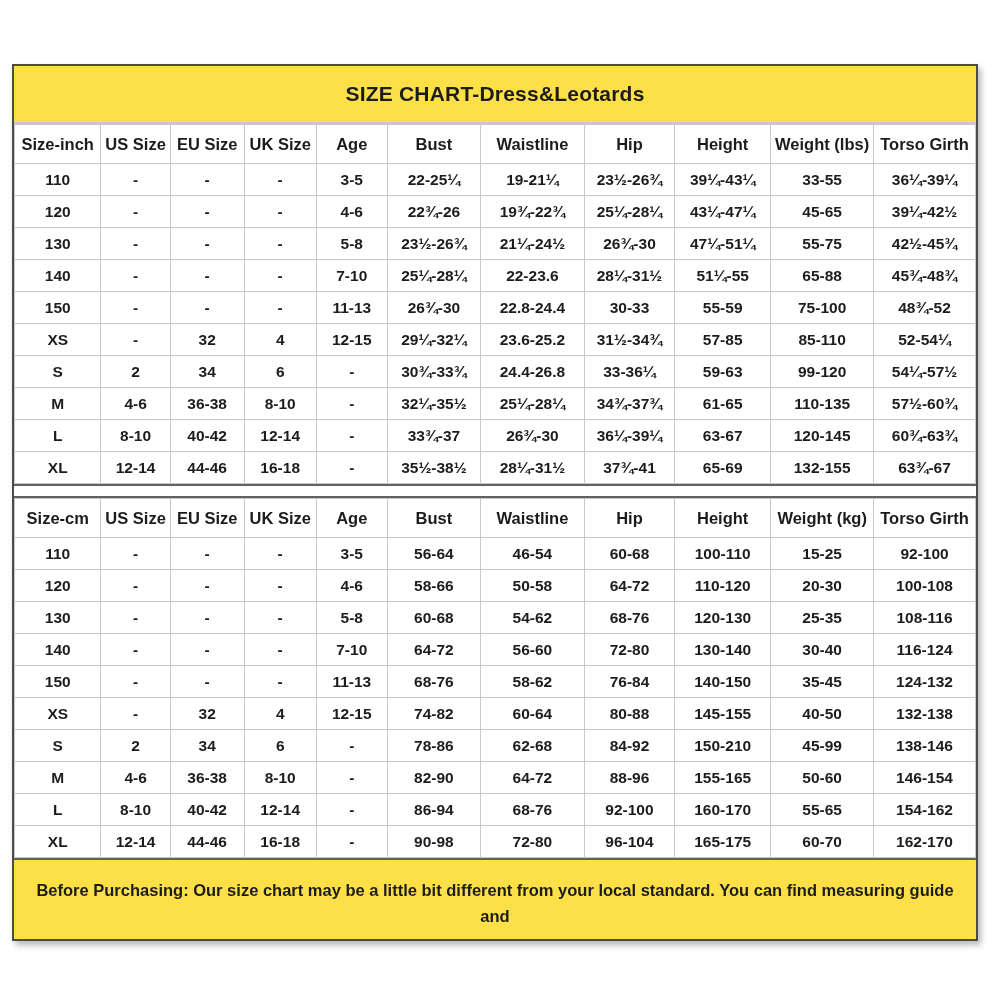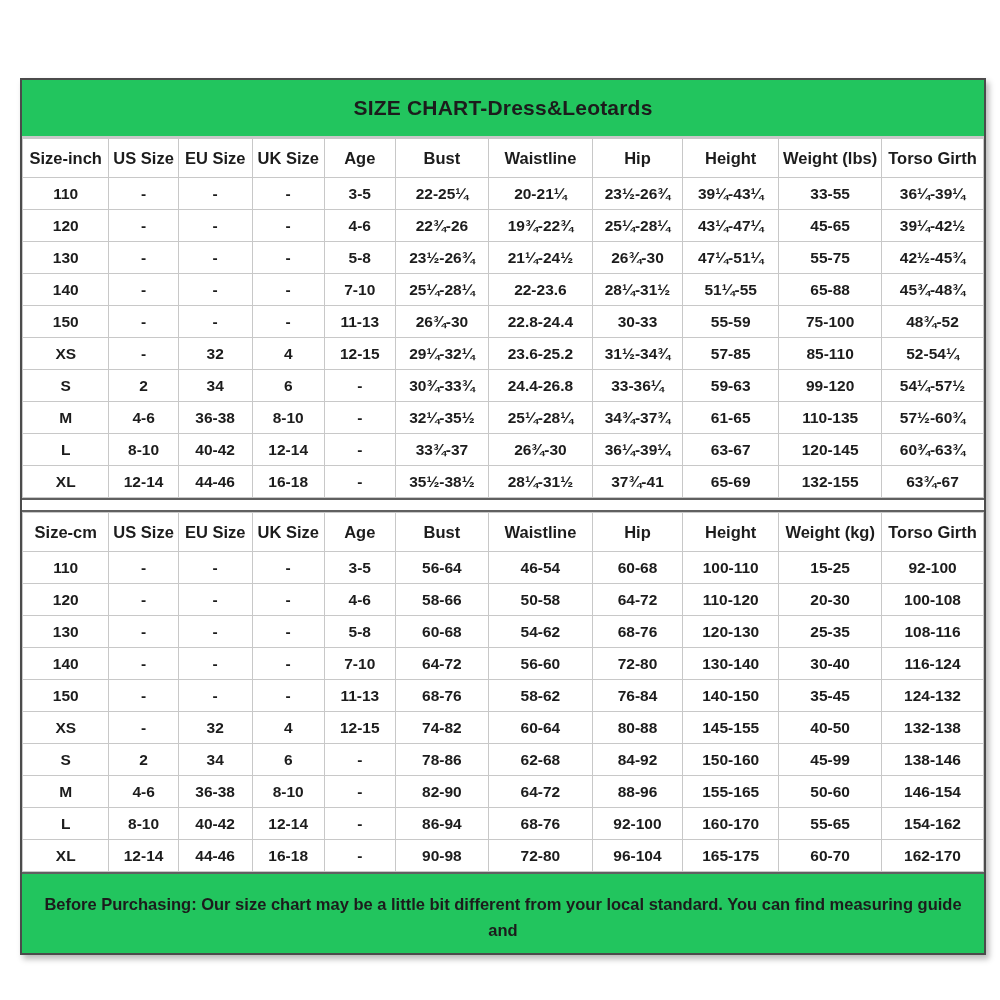--- a/index.html
+++ b/index.html
@@ -2,24 +2,23 @@
 <html><head>
 <meta charset="utf-8">
 <style>
   html,body{margin:0;padding:0;background:#ffffff;}
   body{
     width:1000px;height:1000px;position:relative;overflow:hidden;
     font-family:"Liberation Sans","DejaVu Sans",sans-serif;
     color:#1c1c1c;
   }
   .chart-box{
-    position:absolute;left:12px;top:78px;width:962px;
-    border:2px solid #4b4b4b;background:#22c55e;
+    position:absolute;left:12px;top:64px;width:962px;
+    border:2px solid #4b4b4b;background:#fde047;
     box-shadow:3px 4px 6px rgba(0,0,0,0.28);
-    margin-left:8px;
   }
   .title-row{
     height:56px;line-height:56px;text-align:center;
     font-size:21px;font-weight:700;letter-spacing:.2px;
     border-bottom:2px solid #c8c8c8;
   }
   table.size-table{
     width:100%;border-collapse:collapse;table-layout:fixed;
   }
   table.size-table th{
@@ -84,21 +83,21 @@
         </tr>
       </thead>
     <tbody>
         <tr>
           <td>110</td>
           <td>-</td>
           <td>-</td>
           <td>-</td>
           <td>3-5</td>
           <td>22-25¼</td>
-          <td>20-21¼</td>
+          <td>19-21¼</td>
           <td>23½-26¾</td>
           <td>39¼-43¼</td>
           <td>33-55</td>
           <td>36¼-39¼</td>
         </tr>
         <tr>
           <td>120</td>
           <td>-</td>
           <td>-</td>
           <td>-</td>
@@ -329,21 +328,21 @@
         </tr>
         <tr>
           <td>S</td>
           <td>2</td>
           <td>34</td>
           <td>6</td>
           <td>-</td>
           <td>78-86</td>
           <td>62-68</td>
           <td>84-92</td>
-          <td>150-160</td>
+          <td>150-210</td>
           <td>45-99</td>
           <td>138-146</td>
         </tr>
         <tr>
           <td>M</td>
           <td>4-6</td>
           <td>36-38</td>
           <td>8-10</td>
           <td>-</td>
           <td>82-90</td>

